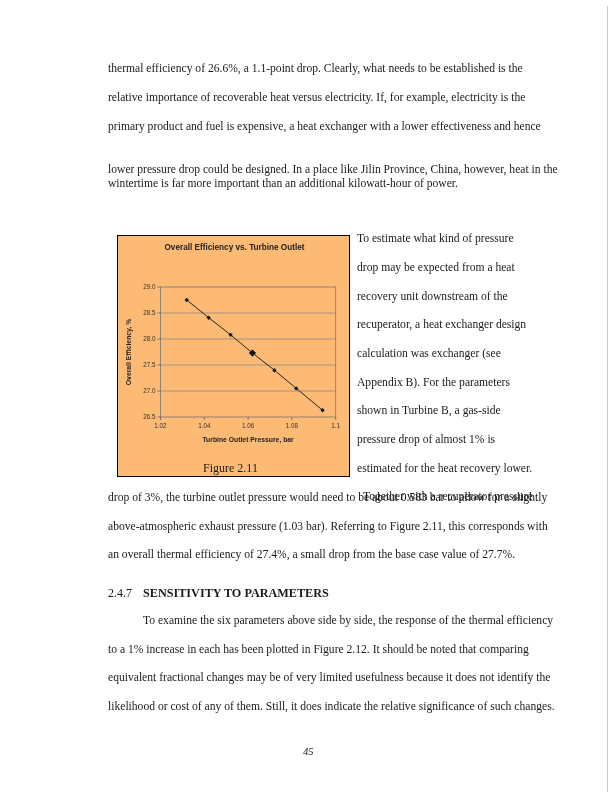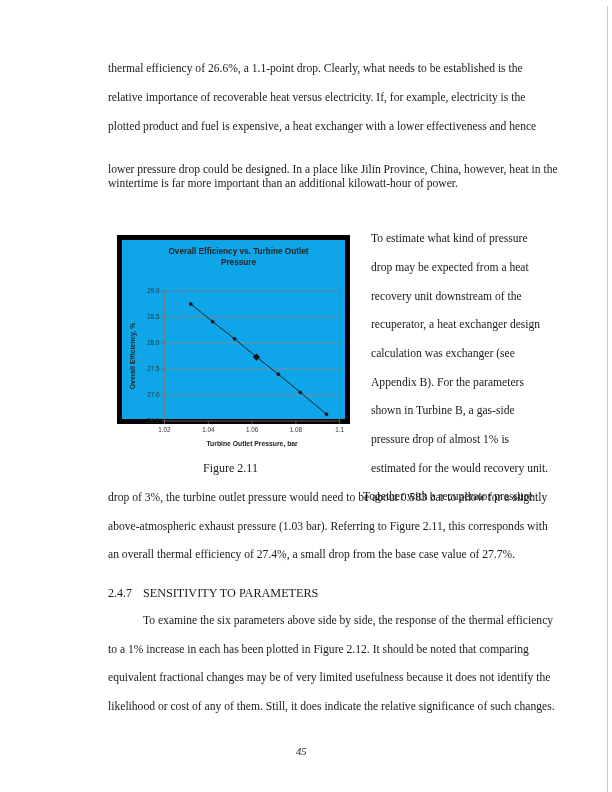--- a/index.html
+++ b/index.html
@@ -1,45 +1,44 @@
 <!DOCTYPE html>
 <html><head>
   <meta charset="utf-8">
   <style>
     html, body { margin: 0; padding: 0; background: #ffffff; }
     body { width: 612px; height: 792px; position: relative; overflow: hidden;
            font-family: "Liberation Serif", "DejaVu Serif", serif; color: #1a1a1a; }
     .edge-line { position: absolute; left: 607px; top: 6px; width: 1px; height: 786px; background: #c8c8c8; }
     .line { position: absolute; left: 108px; font-size: 11.6px; white-space: nowrap; line-height: 14px; }
-    .rline { position: absolute; left: 371px; font-size: 11.6px; white-space: nowrap; line-height: 14px; }
-    .chart-box { position: absolute; left: 117px; top: 235px; width: 233px; height: 189px;
-                 border: 5px solid #000000; box-sizing: border-box; background: #0ea5e9; }
+    .rline { position: absolute; left: 357px; font-size: 11.6px; white-space: nowrap; line-height: 14px; }
+    .chart-box { position: absolute; left: 117px; top: 235px; width: 233px; height: 242px;
+                 border: 1px solid #000000; box-sizing: border-box; background: #fdba74; }
     .chart-title { position: absolute; left: 0; width: 233px; text-align: center;
                    font-family: "Liberation Sans", "DejaVu Sans", sans-serif; font-weight: bold; font-size: 8.2px; color: #222; line-height: 11px; }
     svg text { font-family: "Liberation Sans", "DejaVu Sans", sans-serif; }
     .caption { position: absolute; left: 203px; top: 461px; font-weight: normal; font-size: 12px; }
     .heading { position: absolute; top: 586px; font-size: 12px; white-space: nowrap; }
-    .page-num { position: absolute; left: 296px; top: 746px; font-size: 10.5px; font-style: italic; }
+    .page-num { position: absolute; left: 303px; top: 746px; font-size: 10.5px; font-style: italic; }
   </style>
 </head>
 <body>
 
 <div class="edge-line"></div>
 
 <div>
   <div class="line" style="top:62px">thermal efficiency of 26.6%, a 1.1-point drop.  Clearly, what needs to be established is the</div>
   <div class="line" style="top:91px">relative importance of recoverable heat versus electricity.  If, for example, electricity is the</div>
-  <div class="line" style="top:120px">plotted product and fuel is expensive, a heat exchanger with a lower effectiveness and hence</div>
+  <div class="line" style="top:120px">primary product and fuel is expensive, a heat exchanger with a lower effectiveness and hence</div>
   <div class="line" style="top:163px">lower pressure drop could be designed.  In a place like Jilin Province, China, however, heat in the</div>
   <div class="line" style="top:177px">wintertime is far more important than an additional kilowatt-hour of power.</div>
 </div>
 
 <div class="chart-box">
   <div class="chart-title" style="top:6px">Overall Efficiency vs. Turbine Outlet</div>
-  <div class="chart-title" style="top:17px">Pressure</div>
   <svg id="chart-svg" width="233" height="221" style="position:absolute;left:0;top:0;">
     <g id="grid-layer">
         <line x1="42.5" x2="217.7" y1="155" y2="155" stroke="#8c8c8c" stroke-width="0.8"></line>
         <line x1="42.5" x2="217.7" y1="129" y2="129" stroke="#8c8c8c" stroke-width="0.8"></line>
         <line x1="42.5" x2="217.7" y1="103" y2="103" stroke="#8c8c8c" stroke-width="0.8"></line>
         <line x1="42.5" x2="217.7" y1="77" y2="77" stroke="#8c8c8c" stroke-width="0.8"></line>
       </g>
     <rect id="plot-frame" fill="none" stroke="#777" stroke-width="0.8" x="42.5" y="51" width="175.2" height="130"></rect>
     <g id="ytick-layer">
         <line x1="39.5" x2="42.5" y1="181" y2="181" stroke="#666" stroke-width="0.8"></line>
@@ -86,32 +85,32 @@
 
 <div>
   <div class="rline" style="top:232px">To estimate what kind of pressure</div>
   <div class="rline" style="top:261px">drop may be expected from a heat</div>
   <div class="rline" style="top:290px">recovery unit downstream of the</div>
   <div class="rline" style="top:318px">recuperator, a heat exchanger design</div>
   <div class="rline" style="top:347px">calculation was exchanger (see</div>
   <div class="rline" style="top:376px">Appendix B).  For the parameters</div>
   <div class="rline" style="top:404px">shown in Turbine B, a gas-side</div>
   <div class="rline" style="top:433px">pressure drop of almost 1% is</div>
-  <div class="rline" style="top:462px">estimated for the would recovery unit.</div>
+  <div class="rline" style="top:462px">estimated for the heat recovery lower.</div>
   <div class="rline" style="top:490px;left:363px">Together with a recuperator pressure</div>
 </div>
 
 <div>
   <div class="line" style="top:491px">drop of 3%, the turbine outlet pressure would need to be about 0.583 bar to allow for a slightly</div>
   <div class="line" style="top:520px">above-atmospheric exhaust pressure (1.03 bar).  Referring to Figure 2.11, this corresponds with</div>
   <div class="line" style="top:548px">an overall thermal efficiency of 27.4%, a small drop from the base case value of 27.7%.</div>
 </div>
 
 <div class="heading" style="left:108px">2.4.7</div>
-<div class="heading" style="left:143px;font-weight:normal;font-size:12.2px">SENSITIVITY TO PARAMETERS</div>
+<div class="heading" style="left:143px;font-weight:bold;font-size:12.2px">SENSITIVITY TO PARAMETERS</div>
 
 <div>
   <div class="line" style="top:614px;left:143px">To examine the six parameters above side by side, the response of the thermal efficiency</div>
   <div class="line" style="top:643px">to a 1% increase in each has been plotted in Figure 2.12.  It should be noted that comparing</div>
   <div class="line" style="top:671px">equivalent fractional changes may be of very limited usefulness because it does not identify the</div>
   <div class="line" style="top:700px">likelihood or cost of any of them.  Still, it does indicate the relative significance of such changes.</div>
 </div>
 
 <div class="page-num">45</div>
 

